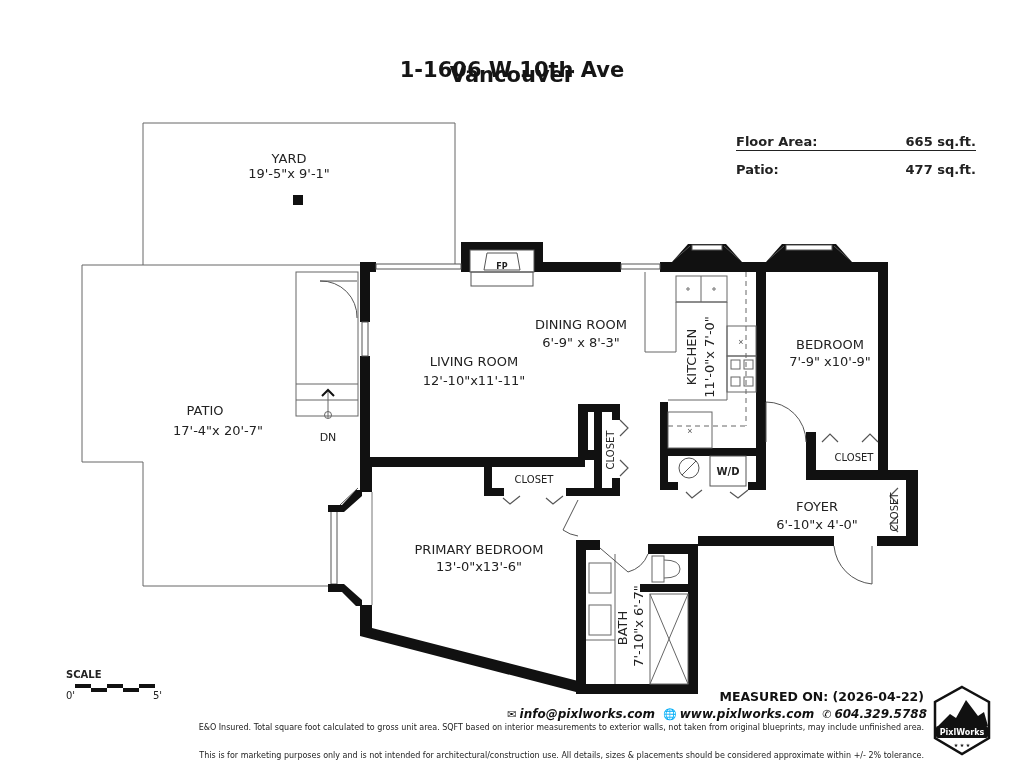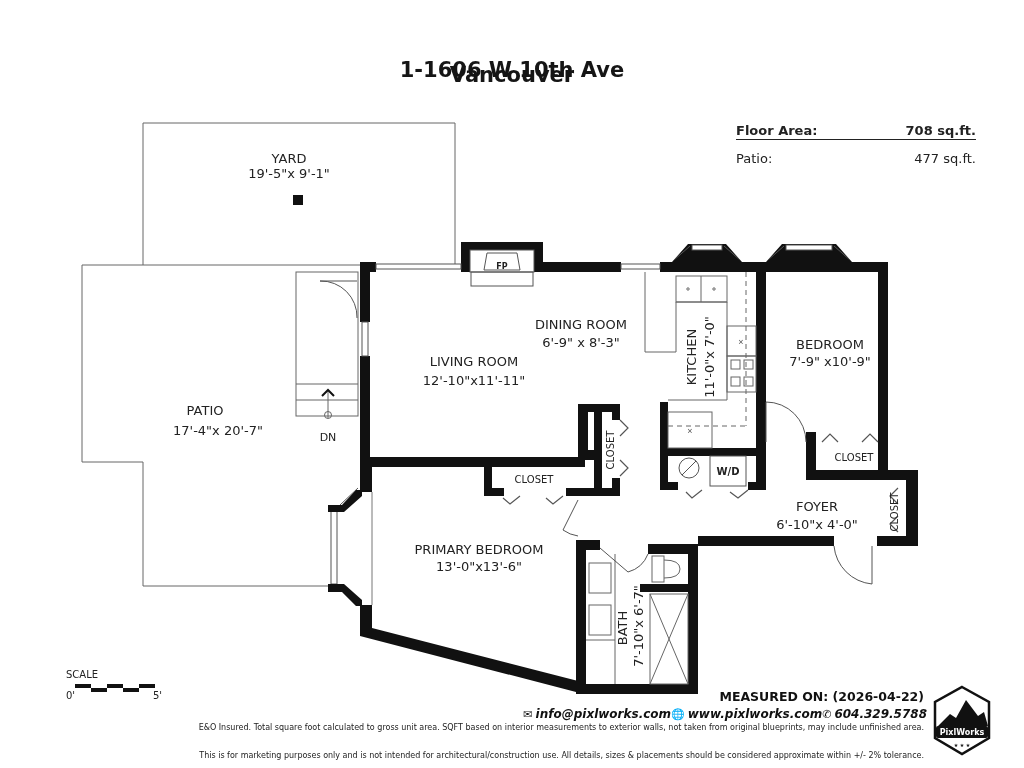--- a/index.html
+++ b/index.html
@@ -1,45 +1,45 @@
 <!DOCTYPE html>
 <html><head>
 <meta charset="utf-8">
 <style>
   html, body { margin:0; padding:0; background:#ffffff; }
   body { width:1024px; height:768px; position:relative; overflow:hidden; font-family:"Liberation Sans", sans-serif; color:#1a1a1a; }
   .title { position:absolute; left:0; width:1024px; text-align:center; font-family:"DejaVu Sans", sans-serif; font-weight:bold; font-size:21px; color:#151515; }
   .t1 { top:58px; }
   .t2 { top:63px; }
-  .stats { position:absolute; left:736px; top:121px; width:240px; font-family:"DejaVu Sans", sans-serif; font-size:13px; color:#222; }
-  .stat-row { display:flex; justify-content:space-between; height:24px; align-items:center; }
+  .stats { position:absolute; left:736px; top:132px; width:240px; font-family:"DejaVu Sans", sans-serif; font-size:13px; color:#222; }
+  .stat-row { display:flex; justify-content:space-between; height:24px; align-items:center;font-weight:bold; }
   .stat-row.head { font-weight:bold; border-bottom:1.5px solid #222; height:18px; margin-bottom:6px; }
   svg.plan { position:absolute; left:0; top:0; }
   .room-label { font-family:"DejaVu Sans", sans-serif; fill:#222; }
-  .scale { position:absolute; left:66px; top:669px; font-family:"DejaVu Sans", sans-serif; font-size:10px; color:#222; }
+  .scale { position:absolute; left:66px; top:669px; font-family:"DejaVu Sans", sans-serif; font-size:10px; color:#222;font-weight:bold; }
   .scale-0 { position:absolute; left:66px; top:690px; font-size:10px; font-family:"DejaVu Sans", sans-serif; color:#222; }
   .scale-5 { position:absolute; left:153px; top:690px; font-size:10px; font-family:"DejaVu Sans", sans-serif; color:#222; }
   .measured { position:absolute; right:100px; top:689px; font-family:"DejaVu Sans", sans-serif; font-weight:bold; font-size:12.5px; color:#111;padding-left:26px; }
-  .contact { position:absolute; right:97px; top:707px; font-family:"DejaVu Sans", sans-serif; font-weight:bold; font-style:italic; font-size:12px; color:#111; display:flex; align-items:center; }
+  .contact { position:absolute; right:97px; top:707px; font-family:"DejaVu Sans", sans-serif; font-weight:bold; font-style:italic; font-size:12px; color:#111; display:flex; gap:8px; align-items:center; }
   .contact span.ic { font-style:normal; font-weight:normal; font-size:11px; margin-right:3px; }
   .disc { position:absolute; right:100px; font-family:"DejaVu Sans", sans-serif; font-size:8px; color:#222; text-align:right; white-space:nowrap; }
   .d1 { top:723px; }
   .d2 { top:735px;margin-top:16px; }
   .logo { position:absolute; left:930px; top:684px; width:64px; height:74px; }
 </style>
 </head>
 <body>
 
 <div class="title t1">1-1606 W 10th Ave</div>
 <div class="title t2">Vancouver</div>
 
 <div class="stats">
   <div class="stat-row head">
     <span>Floor Area:</span>
-    <span>708 sq.ft.</span>
+    <span>665 sq.ft.</span>
   </div>
   <div class="stat-row">
     <span>Patio:</span>
     <span>477 sq.ft.</span>
   </div>
 </div>
 
 <svg class="plan" width="1024" height="768" viewBox="0 0 1024 768">
 
   <g fill="none" stroke="#666" stroke-width="1">

